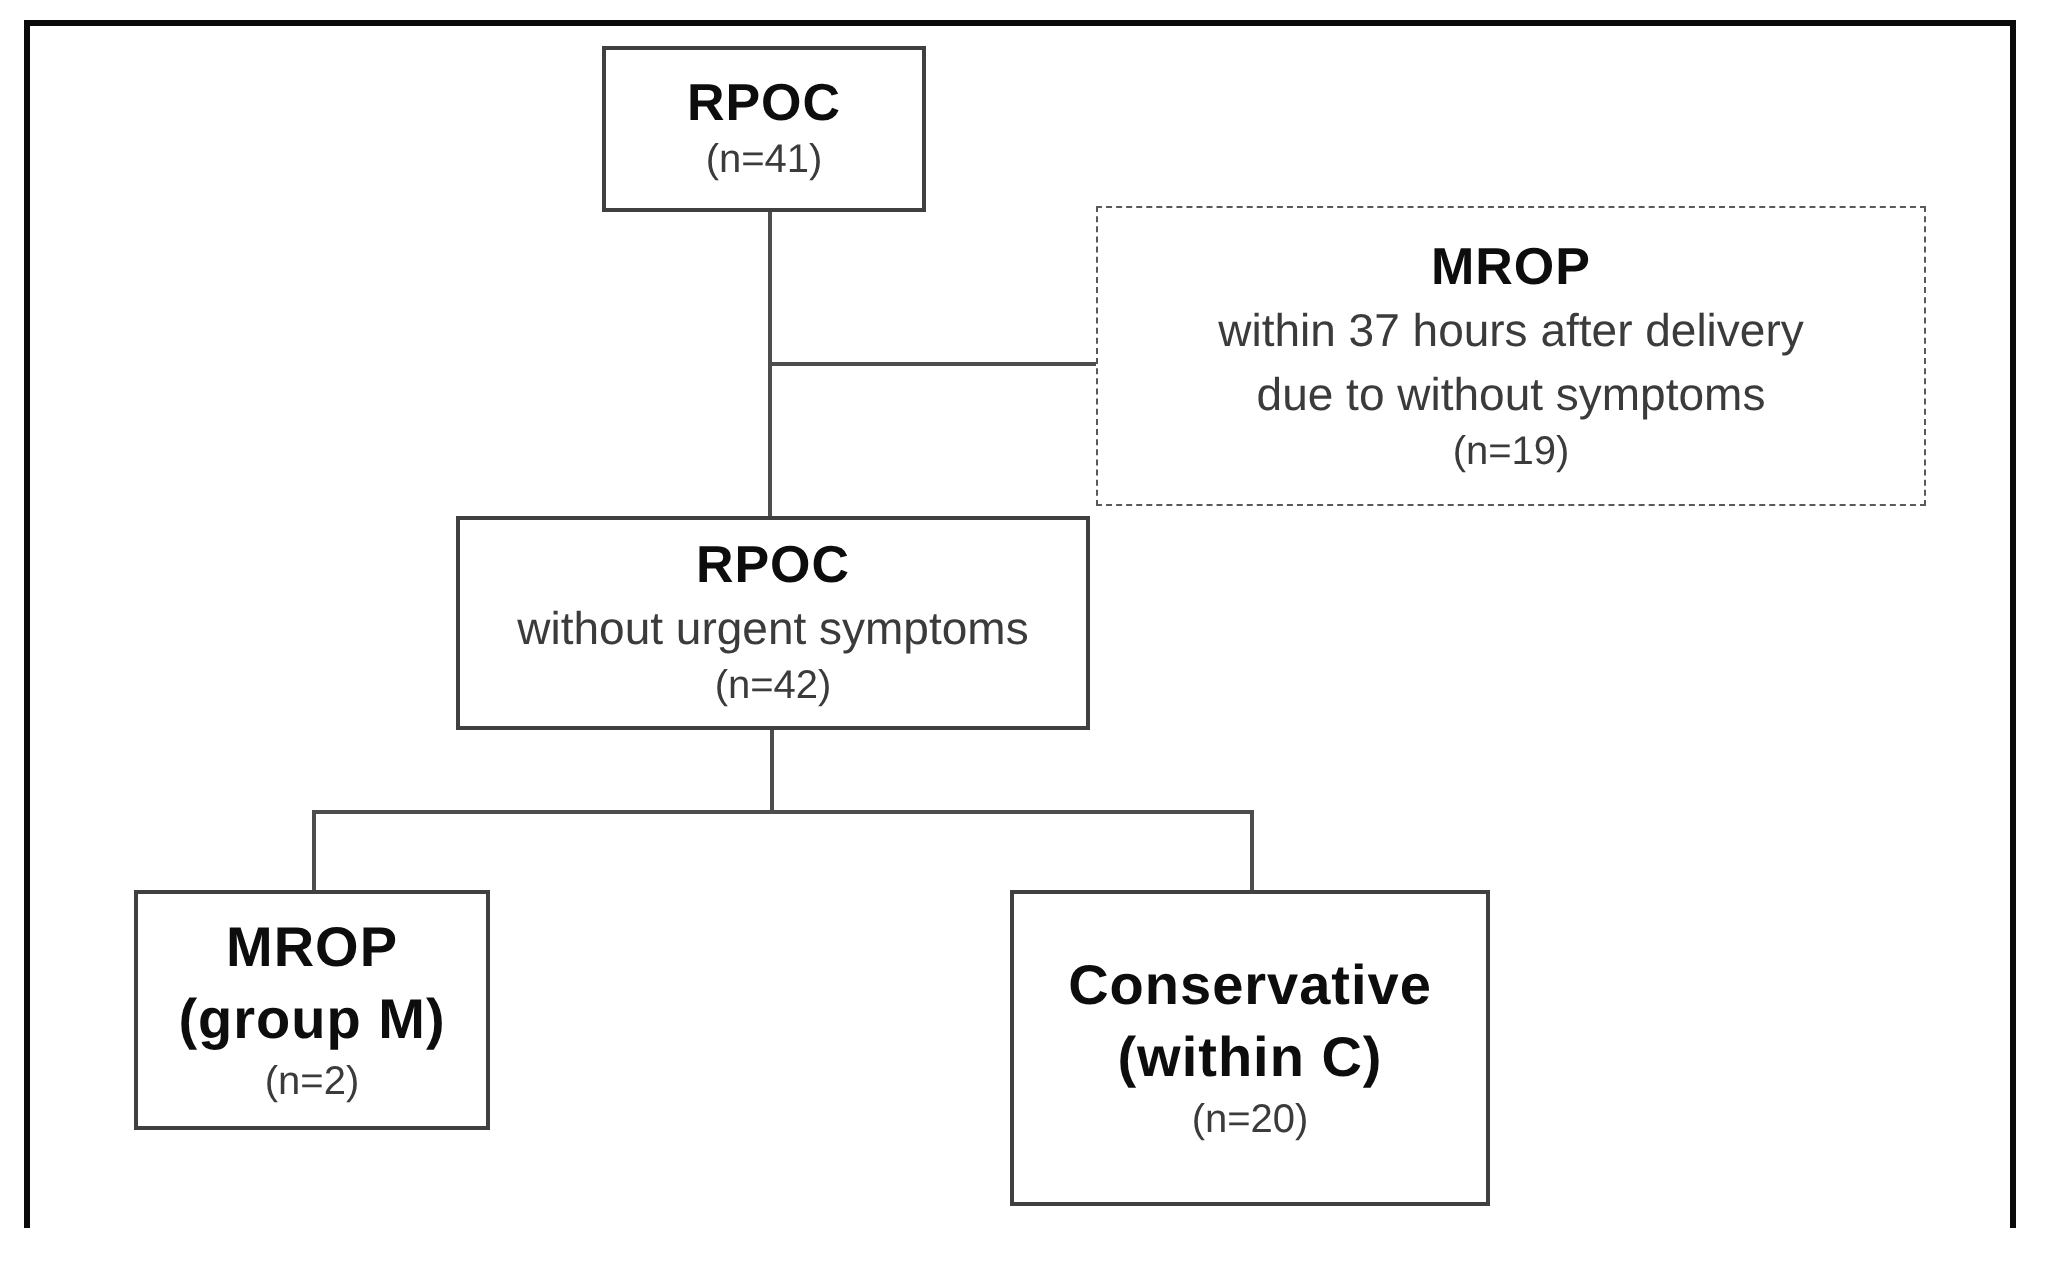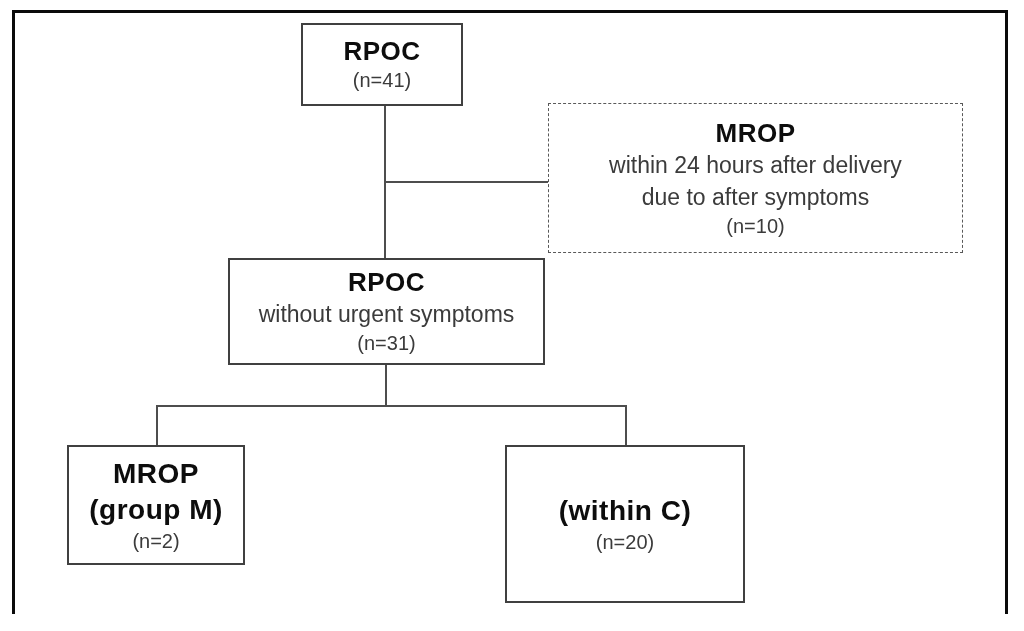--- a/index.html
+++ b/index.html
@@ -94,34 +94,35 @@
   <div class="connector" id="conn-v-left-drop"></div>
   <div class="connector" id="conn-v-right-drop"></div>
 
   <div class="box solid" id="box-top">
     <div class="title">RPOC</div>
     <div class="n-line">(n=41)</div>
   </div>
 
   <div class="box dashed" id="box-side">
     <div class="title">MROP</div>
-    <div class="body-line">within 24 hours after delivery</div>
-    <div class="body-line">due to after symptoms</div>
-    <div class="n-line">(n=10)</div>
+    <div class="body-line">within 37 hours after delivery</div>
+    <div class="body-line">due to without symptoms</div>
+    <div class="n-line">(n=19)</div>
   </div>
 
   <div class="box solid" id="box-middle">
     <div class="title">RPOC</div>
     <div class="body-line">without urgent symptoms</div>
-    <div class="n-line">(n=31)</div>
+    <div class="n-line">(n=42)</div>
   </div>
 
   <div class="box solid" id="box-left">
     <div class="title big">MROP</div>
     <div class="title big">(group M)</div>
     <div class="n-line">(n=2)</div>
   </div>
 
   <div class="box solid" id="box-right">
+    <div class="title big">Conservative</div>
     <div class="title big">(within C)</div>
     <div class="n-line">(n=20)</div>
   </div>
 </div>
 
 </body></html>

